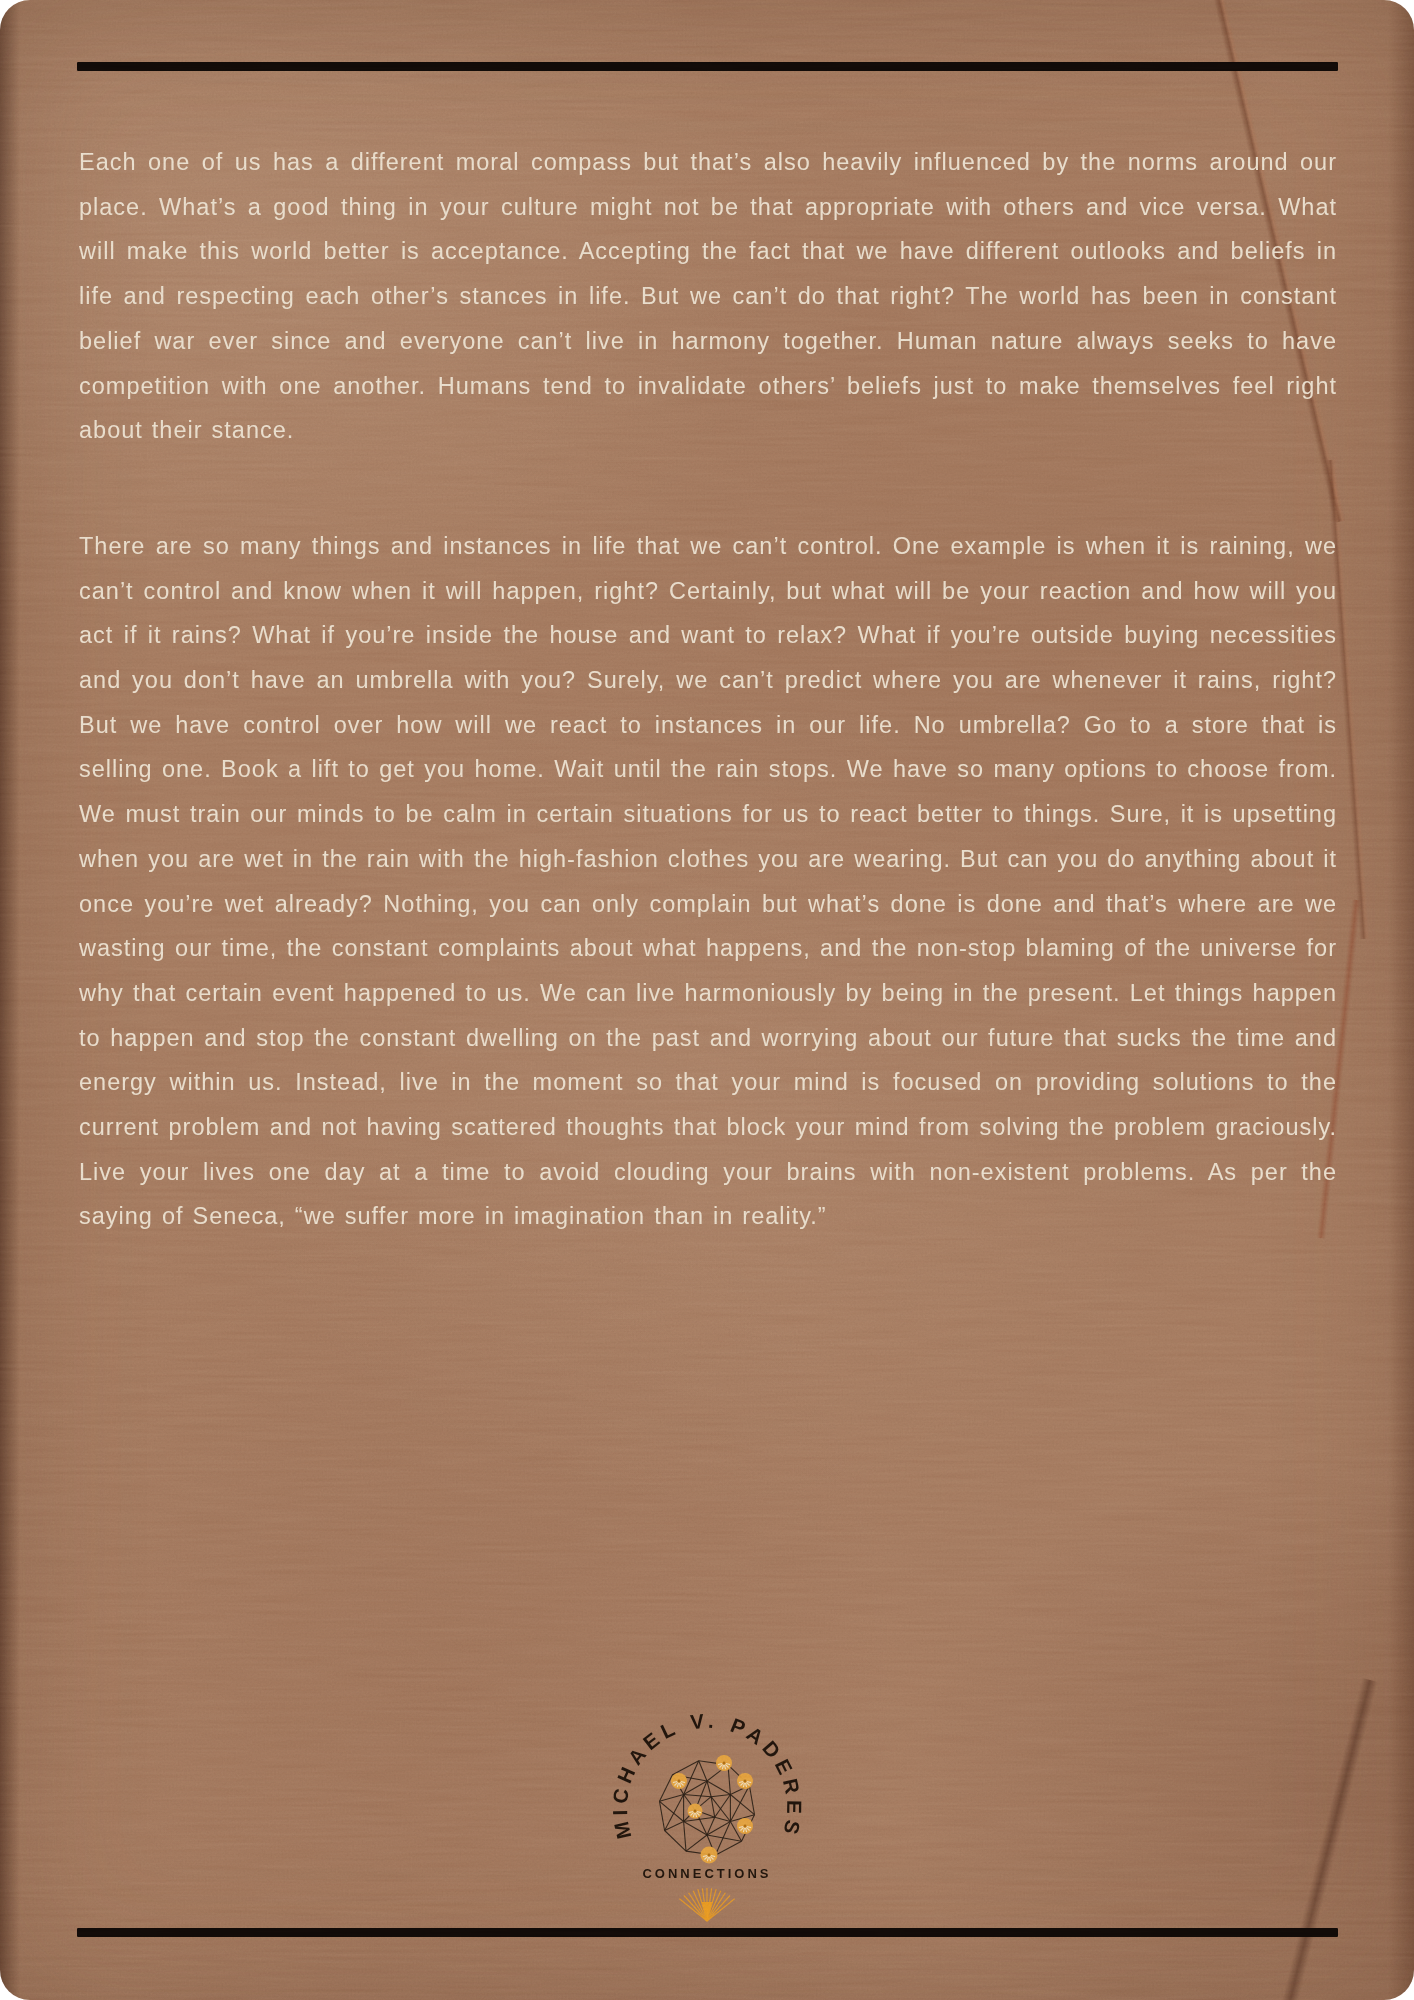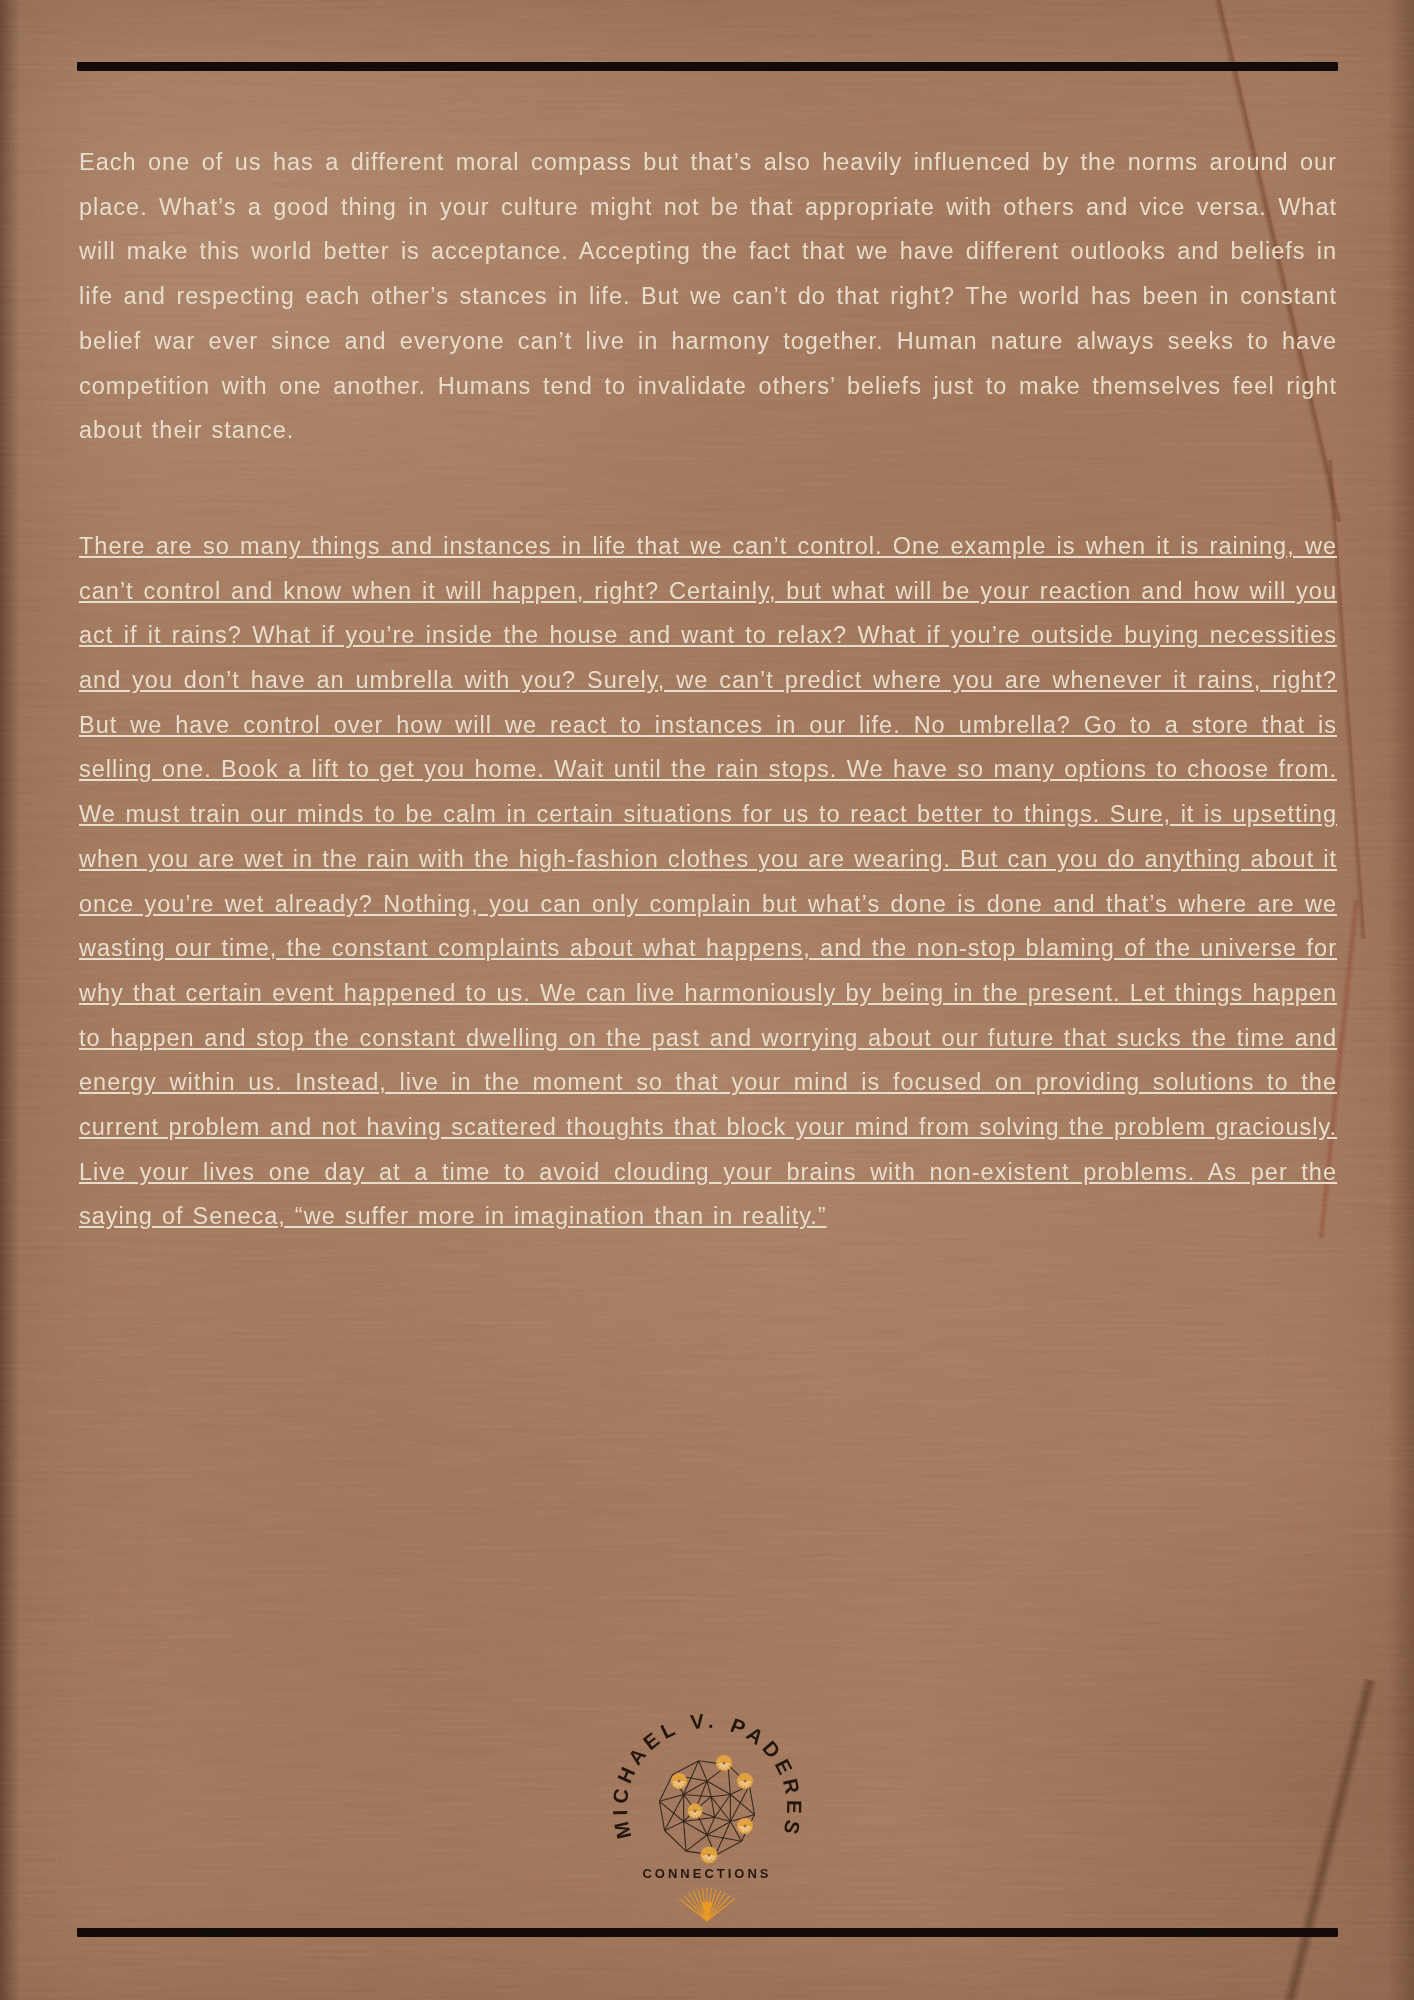--- a/index.html
+++ b/index.html
@@ -12,41 +12,42 @@
     background-color:#a87c60;
     background-image:
       radial-gradient(900px 700px at 18% 12%, rgba(255,235,210,0.10), transparent 60%),
       radial-gradient(1000px 900px at 78% 30%, rgba(120,70,45,0.12), transparent 65%),
       radial-gradient(800px 1000px at 30% 85%, rgba(110,60,40,0.10), transparent 60%),
       radial-gradient(700px 600px at 50% 55%, rgba(255,230,205,0.07), transparent 70%),
       radial-gradient(600px 500px at 94% 90%, rgba(85,42,26,0.20), transparent 70%),
       linear-gradient(90deg, rgba(66,35,22,0.60) 0px, rgba(66,35,22,0.0) 20px),
       linear-gradient(270deg, rgba(80,42,26,0.38) 0px, rgba(80,42,26,0) 26px);
     box-shadow: inset 0 0 140px rgba(80,45,30,0.30);
+    border-radius: 30px;
   }
   .crease{position:absolute;pointer-events:none;filter:blur(0.7px);}
   .crease-1{left:1208px;top:-24px;width:12px;height:560px;transform:rotate(-13deg);transform-origin:top center;
     background:linear-gradient(90deg, transparent, rgba(104,54,33,0.55) 45%, rgba(175,105,70,0.28) 70%, transparent);}
   .crease-2{left:1326px;top:460px;width:10px;height:480px;transform:rotate(-4deg);transform-origin:top center;
     background:linear-gradient(90deg, transparent, rgba(104,54,33,0.45) 45%, rgba(180,110,75,0.22) 70%, transparent);}
   .crease-3{left:1352px;top:900px;width:9px;height:340px;transform:rotate(6deg);transform-origin:top center;
     background:linear-gradient(90deg, transparent, rgba(140,62,36,0.45) 50%, transparent);}
   .crease-4{left:1362px;top:1680px;width:16px;height:420px;transform:rotate(14deg);transform-origin:top center;
     background:linear-gradient(90deg, transparent, rgba(70,35,22,0.50) 50%, transparent);}
   .bar{position:absolute;left:77px;width:1261px;height:9px;border-radius:1px;}
   .bar-top{top:62px;}
   .bar-bottom{top:1928px;}
   .content{
     position:absolute;left:79px;top:140px;width:1258px;
     font-size:23.5px;line-height:44.7px;
     letter-spacing:1.0px;word-spacing:1.5px;
     text-align:justify;
   }
   .content p{margin:0;}
-  .content p.p2{margin-top:71px;text-decoration:underline;}
+  .content p.p2{margin-top:71px;}
   .logo{position:absolute;left:577px;top:1675px;width:260px;height:310px;}
   .logo text.arc{font-family:"Liberation Sans",sans-serif;font-weight:700;font-size:20.5px;letter-spacing:5px;}
   .logo text.tagline{font-family:"Liberation Sans",sans-serif;font-weight:700;font-size:13px;letter-spacing:3px;text-anchor:middle;}
   #mesh line{stroke:#241a12;stroke-width:1.1;opacity:0.92;}
   .grain{position:absolute;left:0;top:0;pointer-events:none;}
   .grain-dark{mix-blend-mode:multiply;opacity:0.40;}
   .grain-streak{mix-blend-mode:soft-light;opacity:0.55;}
 </style>
 </head>
 <body>

